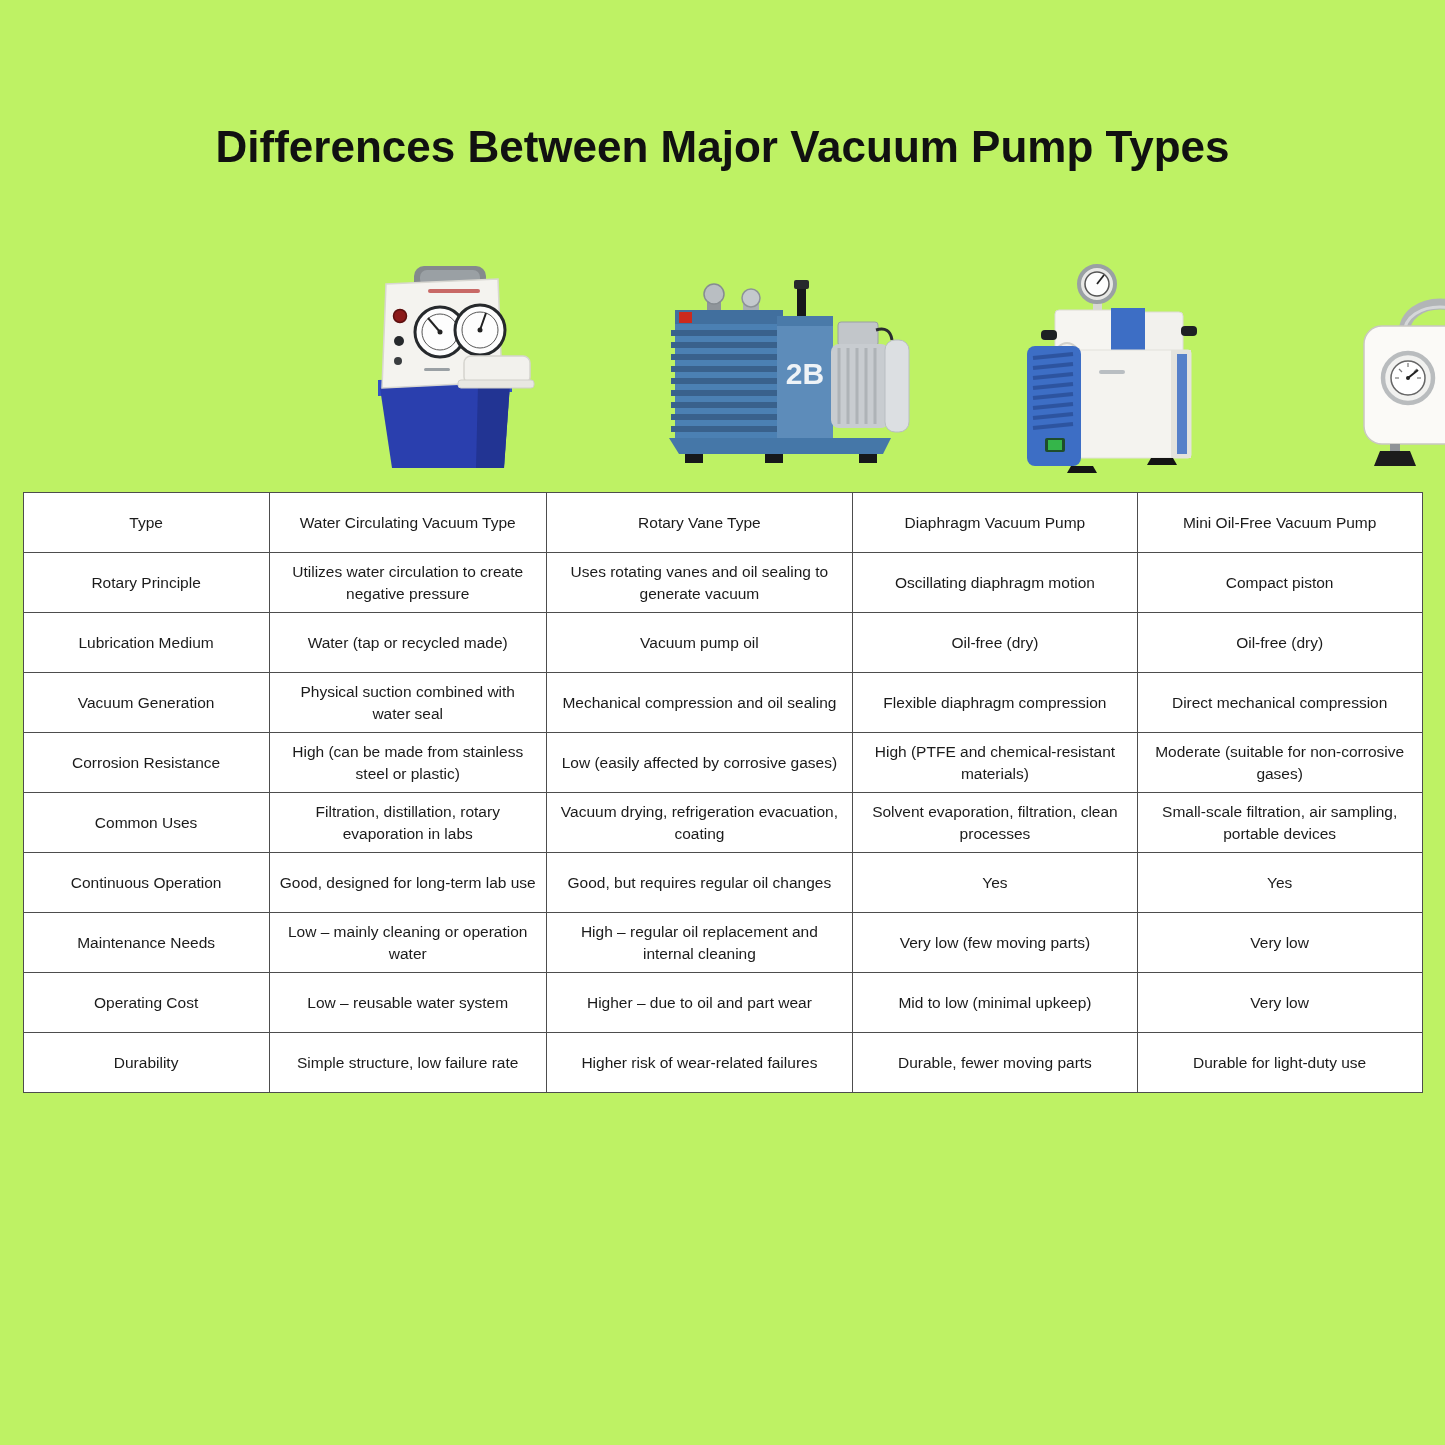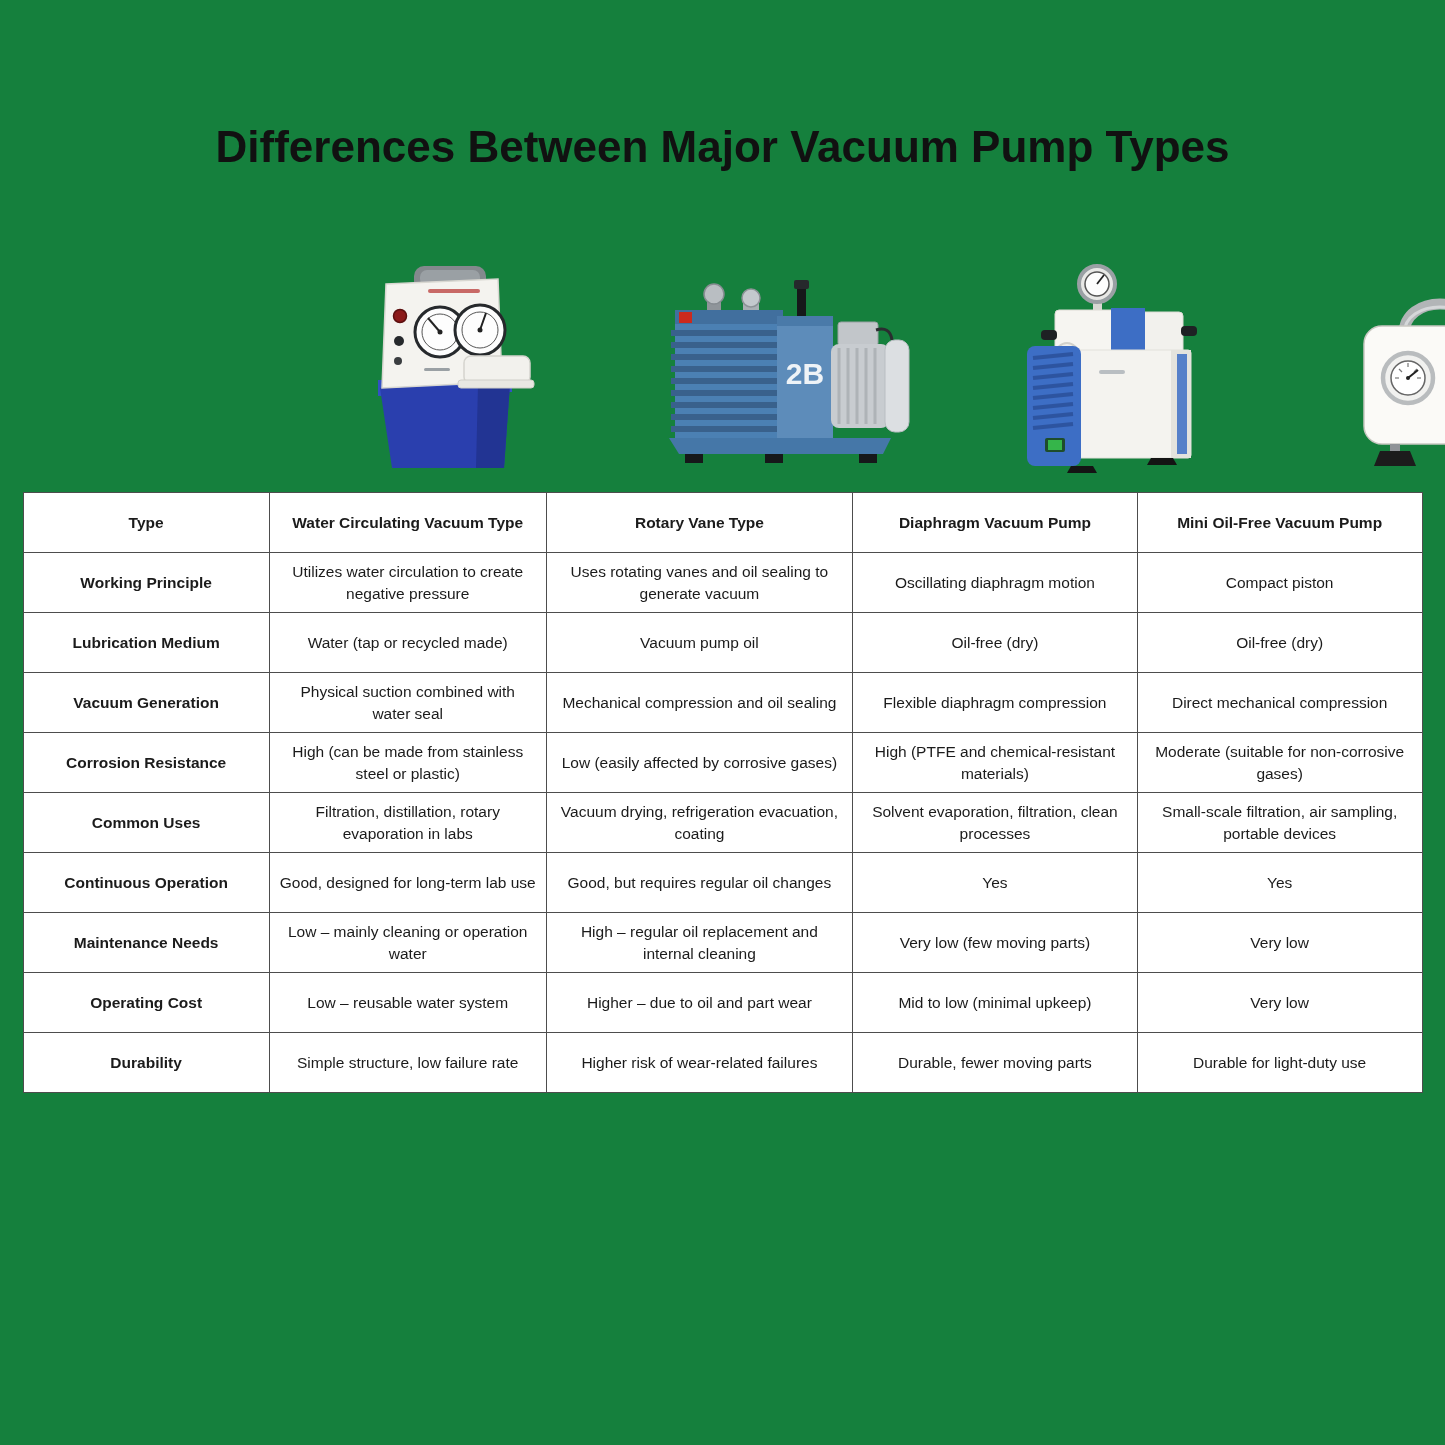--- a/index.html
+++ b/index.html
@@ -1,17 +1,17 @@
 <!DOCTYPE html>
 <html><head>
 <meta charset="utf-8">
 <style>
   html,body{margin:0;padding:0;background:#ffffff;}
   .page{
-    width:1445px;height:1445px;background:#15803d;overflow:hidden;
+    width:1445px;height:1445px;background:#bef264;overflow:hidden;
     font-family:"Liberation Sans", sans-serif;color:#1b1b1b;
   }
   .page-title{
     margin:0;padding-top:122px;text-align:center;
     font-size:44px;font-weight:bold;letter-spacing:0px;color:#111;
   }
   .images-row{
     width:1400px;margin:84px auto 0;height:218px;
     display:grid;grid-template-columns:17.6% 19.8% 21.9% 20.35% 20.35%;
     align-items:end;
@@ -24,21 +24,21 @@
   }
   table.comparison col.c0{width:17.6%}
   table.comparison col.c1{width:19.8%}
   table.comparison col.c2{width:21.9%}
   table.comparison col.c3{width:20.35%}
   table.comparison col.c4{width:20.35%}
   table.comparison th, table.comparison td{
     border:1px solid #4d4d4d;text-align:center;vertical-align:middle;
     padding:6px 10px;height:47px;background:#fff;color:#1b1b1b;
   }
-  table.comparison th{font-weight:bold;}
+  table.comparison th{font-weight:normal;}
   table.comparison td{font-weight:normal;}
 </style>
 </head>
 <body>
 
 <div class="page">
 
   <h1 class="page-title">Differences Between Major Vacuum Pump Types</h1>
 
   <div class="images-row">
@@ -186,21 +186,21 @@
       </colgroup>
     <tbody>
       <tr>
         <th>Type</th>
         <th>Water Circulating Vacuum Type</th>
         <th>Rotary Vane Type</th>
         <th>Diaphragm Vacuum Pump</th>
         <th>Mini Oil-Free Vacuum Pump</th>
       </tr>
       <tr>
-        <th>Working Principle</th>
+        <th>Rotary Principle</th>
         <td>Utilizes water circulation to create negative pressure</td>
         <td>Uses rotating vanes and oil sealing to generate vacuum</td>
         <td>Oscillating diaphragm motion</td>
         <td>Compact piston</td>
       </tr>
       <tr>
         <th>Lubrication Medium</th>
         <td>Water (tap or recycled made)</td>
         <td>Vacuum pump oil</td>
         <td>Oil-free (dry)</td>

